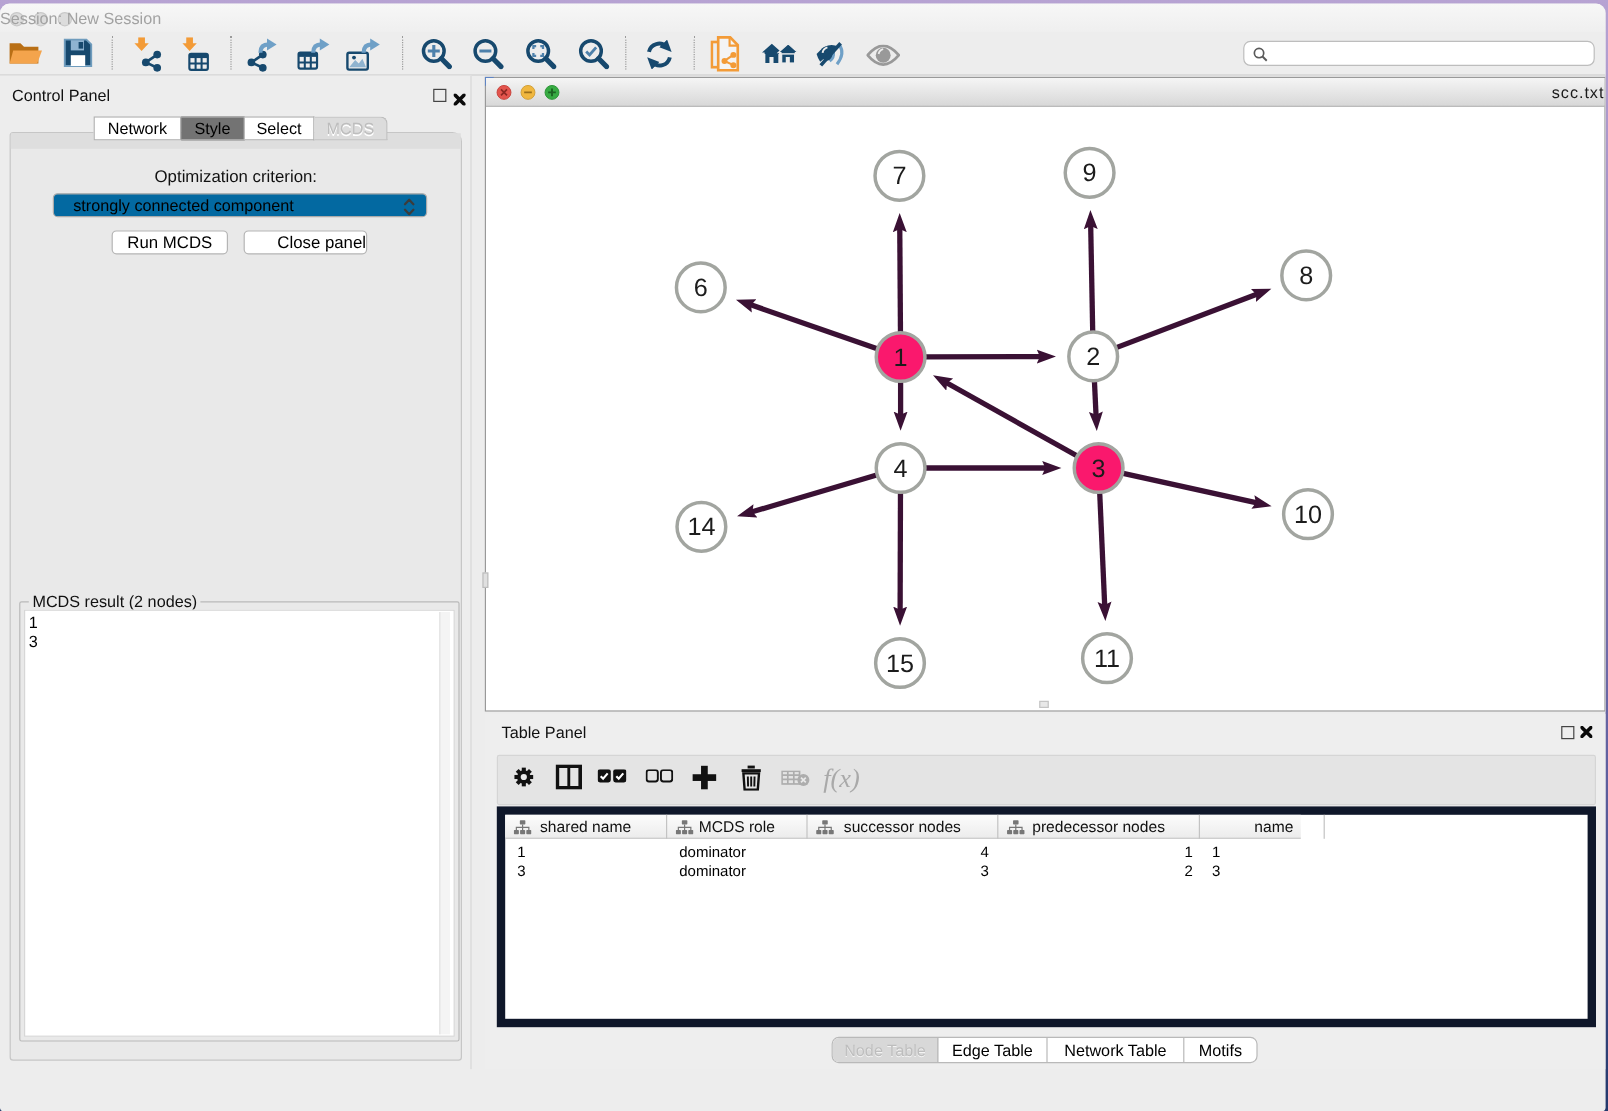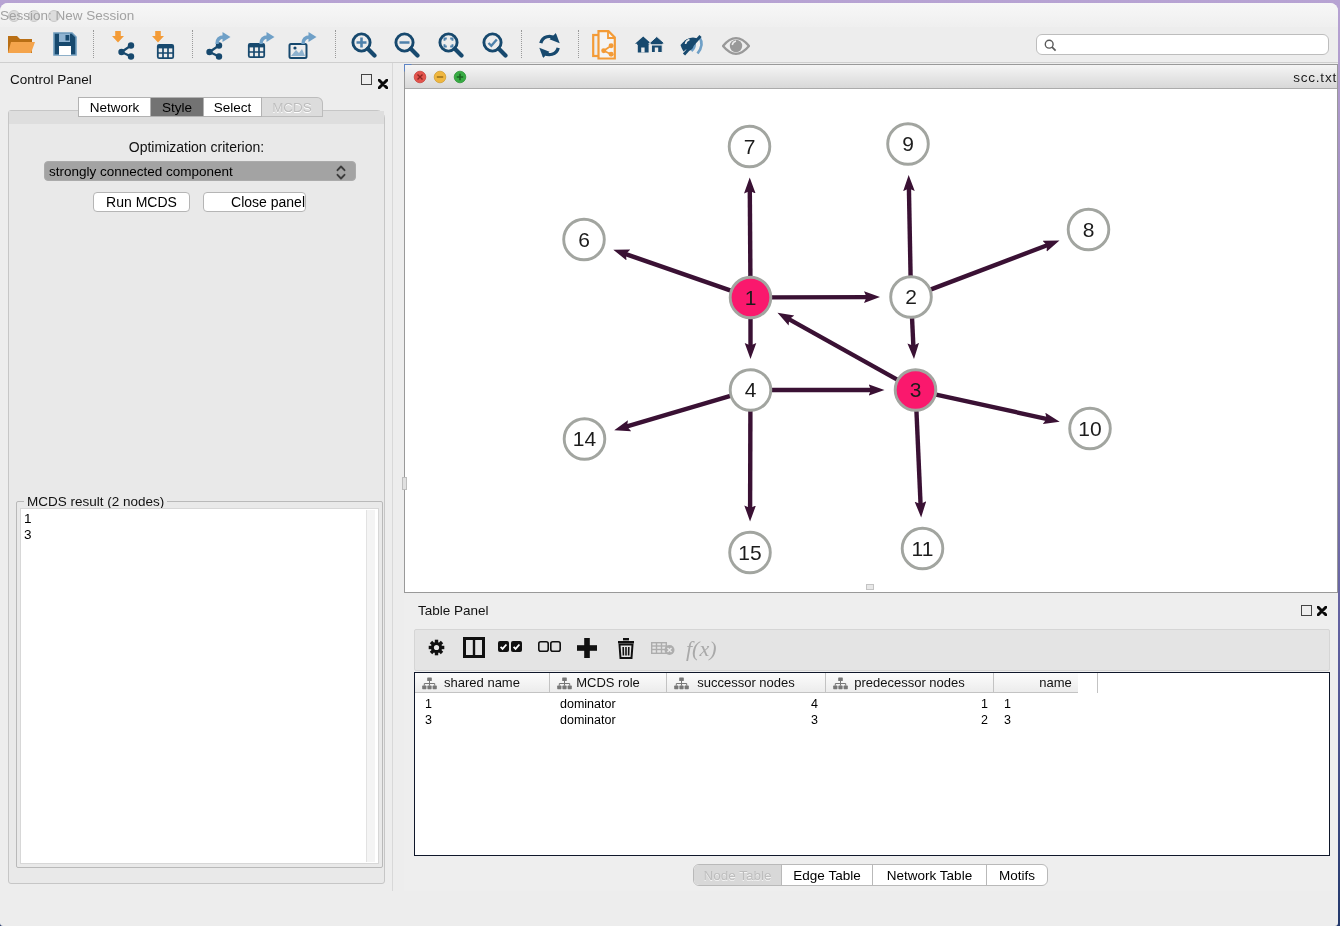--- a/index.html
+++ b/index.html
@@ -173,21 +173,21 @@
     <div style="position:absolute;left:8px;top:47px;width:377px;height:774px;background:#e9e9e9;border:1px solid #c6c6c6;border-radius:3px 8px 3px 3px"></div>
     <div style="position:absolute;left:9px;top:48px;width:375px;height:13px;background:#dedede"></div>
 
     <div style="position:absolute;left:78px;top:34px;height:20px;display:flex;font-size:13.5px">
       <div style="width:73px;background:#fff;border:1px solid #b2b2b2;display:flex;align-items:center;justify-content:center">Network</div>
       <div style="width:53px;background:#737373;border:1px solid #b2b2b2;border-left:none;display:flex;align-items:center;justify-content:center">Style</div>
       <div style="width:58px;background:#fff;border:1px solid #b2b2b2;border-left:none;display:flex;align-items:center;justify-content:center">Select</div>
       <div style="width:61px;background:#dcdcdc;border:1px solid #bcbcbc;border-left:none;border-radius:0 6px 0 0;display:flex;align-items:center;justify-content:center;color:#bdbdbd;text-shadow:0 1px 0 #fff">MCDS</div>
     </div>
     <div style="position:absolute;left:0;top:76px;width:393px;text-align:center;font-size:14px;color:#111">Optimization criterion:</div>
-    <div style="position:absolute;left:44px;top:98px;width:312px;height:20px;background:#a3a3a3;border:1px solid #ababab;border-radius:4px;font-size:13.5px;line-height:19px;padding-left:4px">strongly connected component
+    <div style="position:absolute;left:44px;top:98px;width:312px;height:20px;background:#0369a1;border:1px solid #ababab;border-radius:4px;font-size:13.5px;line-height:19px;padding-left:16px">strongly connected component
       <svg width="12" height="15" style="position:absolute;right:8px;top:2.5px" viewBox="0 0 12 15">
           <g fill="none" stroke="#3c3c3c" stroke-width="1.9" stroke-linecap="round" stroke-linejoin="round">
             <path d="M2.5,5.2 L6,1.5 L9.5,5.2"></path>
             <path d="M2.5,9.8 L6,13.5 L9.5,9.8"></path>
           </g>
         </svg>
     </div>
     <div style="position:absolute;left:93px;top:129px;width:97px;height:20px;background:#fff;border:1px solid #b5b5b5;border-radius:4px;text-align:center;font-size:14px;line-height:19px">Run MCDS</div>
     <div style="position:absolute;left:203px;top:129px;width:103px;height:20px;background:#fff;border:1px solid #b5b5b5;border-radius:4px;text-align:right;font-size:14px;line-height:19px">Close panel</div>
 
@@ -266,21 +266,21 @@
 
   <div style="position:absolute;left:404px;top:592px;width:934px;height:296px;background:#eeeeee">
     <div style="position:absolute;left:14px;top:8px;font-size:13.5px;color:#111">Table Panel</div>
     <div class="icnbox" style="left:897px;top:10px"></div>
     <div style="position:absolute;left:913px;top:7px"><svg width="10" height="10" viewBox="0 0 10 10">
           <path d="M1.2,1.2 L8.8,8.8 M8.8,1.2 L1.2,8.8" stroke="#0a0a0a" stroke-width="3" stroke-linecap="round"></path>
         </svg></div>
     <div style="position:absolute;left:10px;top:34px;width:916px;height:42px;background:#e4e4e4;border:1px solid #d5d5d5;border-radius:2px"></div>
     <div style="position:absolute;left:282px;top:41px;font-size:22px;font-style:italic;font-family:'Liberation Serif',serif;color:#a9a9a9">f(x)</div>
 
-    <div style="position:absolute;left:10px;top:77px;width:916px;height:184px;background:#fff;border:1px solid #0f172a">
+    <div style="position:absolute;left:10px;top:77px;width:916px;height:184px;background:#fff;border:7px solid #0f172a">
       <div style="position:absolute;left:0;top:0;width:663px;height:20px;background:linear-gradient(#fcfcfc,#ececec);border-bottom:1px solid #c3c3c3;font-size:13px;color:#111">
           <div style="position:absolute;left:0px;top:0;width:135px;height:20px;border-right:1px solid #c3c3c3;text-align:center;line-height:20px"><span style="position:absolute;left:7px;top:3px"><svg width="15" height="13" viewBox="0 0 15 13">
                 <g fill="#777">
                   <rect x="5.2" y="0.5" width="4.6" height="3.6" rx="0.6"></rect>
                   <rect x="0.2" y="8.6" width="4.2" height="3.6" rx="0.6"></rect>
                   <rect x="5.4" y="8.6" width="4.2" height="3.6" rx="0.6"></rect>
                   <rect x="10.6" y="8.6" width="4.2" height="3.6" rx="0.6"></rect>
                 </g>
                 <path d="M7.5,4 L7.5,6.5 M2.3,8.6 L2.3,6.5 L12.7,6.5 L12.7,8.6 M7.5,6.5 L7.5,8.6" stroke="#777" stroke-width="1" fill="none"></path>
               </svg></span>shared name</div>

